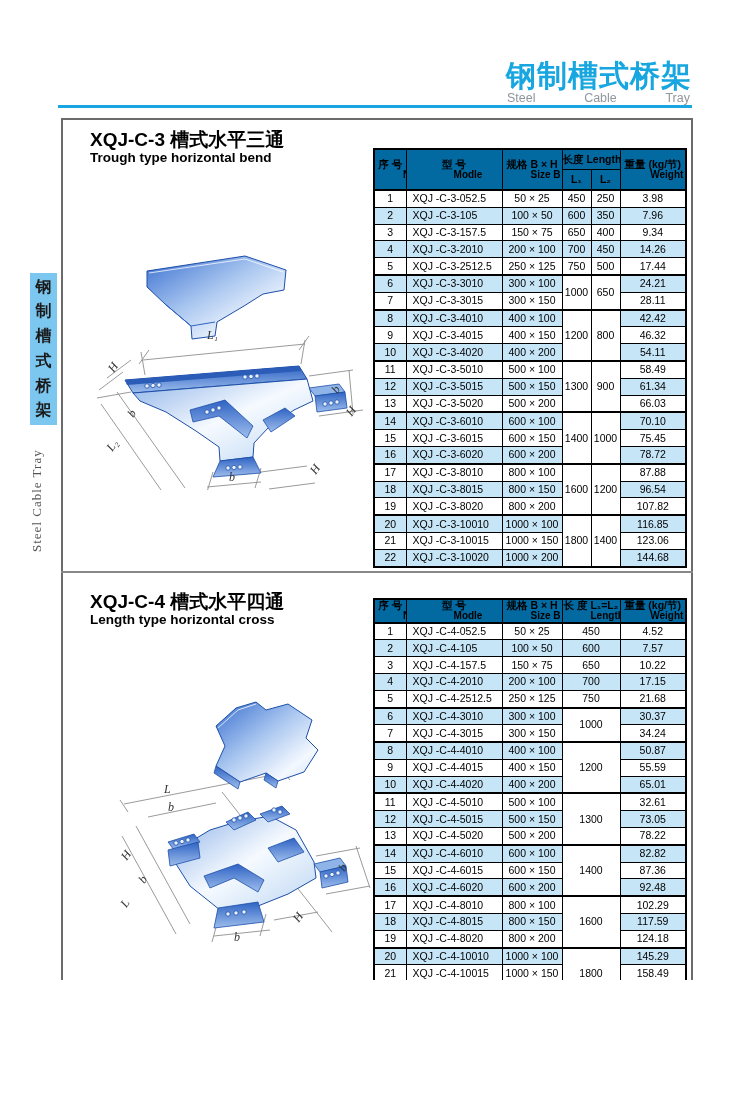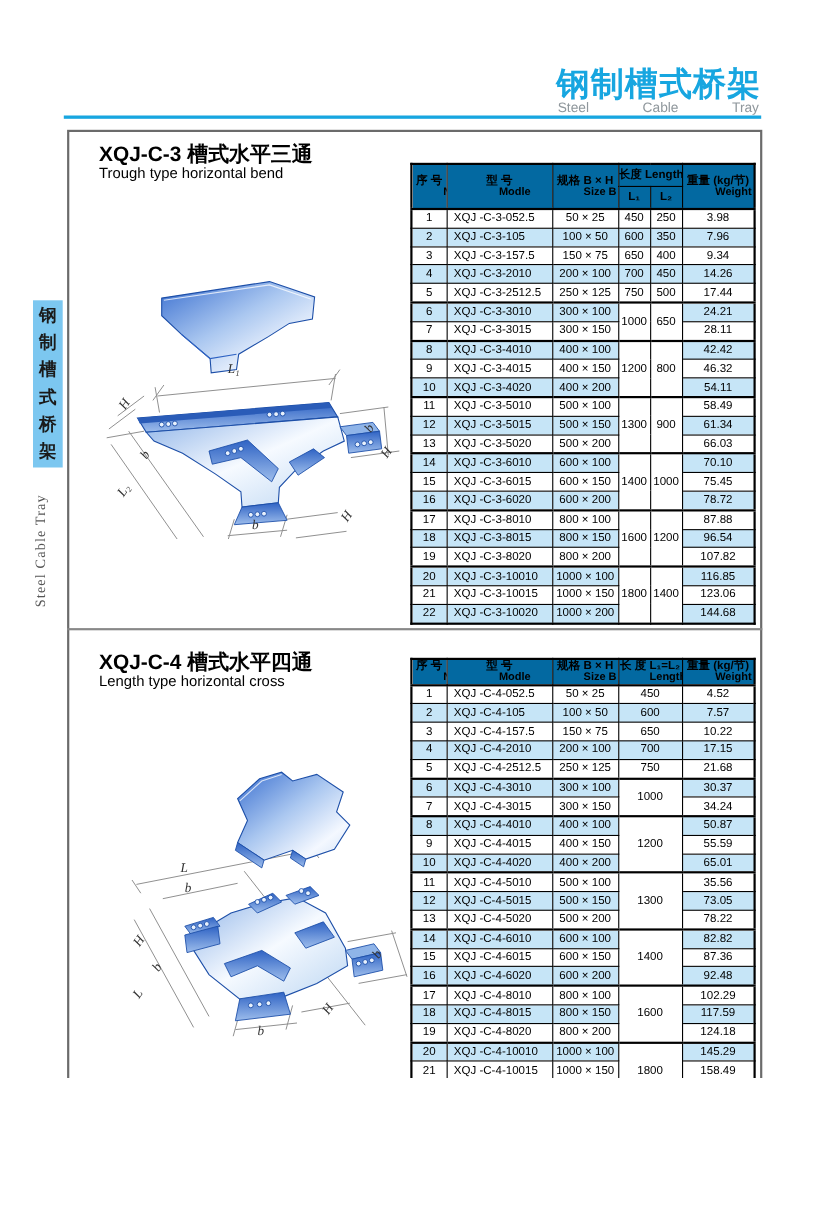--- a/index.html
+++ b/index.html
@@ -21,21 +21,21 @@
   
   .side-cn{position:absolute;left:30px;top:273px;width:27px;height:152px;background:#7cc7f0;
            display:flex;flex-direction:column;align-items:center;justify-content:space-evenly;
            font-size:16px;font-weight:bold;color:#1a1a1a;}
   .side-en{position:absolute;left:29px;top:428px;width:28px;height:145px;
            writing-mode:vertical-rl;transform:rotate(180deg);text-align:center;
            font-family:"Liberation Serif",serif;font-size:13px;color:#555;letter-spacing:1px;}
 
   
   .sec-title{position:absolute;font-size:19px;font-weight:bold;white-space:nowrap;}
-  .sec-sub{position:absolute;font-size:13.5px;font-weight:normal;white-space:nowrap;}
+  .sec-sub{position:absolute;font-size:13.5px;font-weight:bold;white-space:nowrap;}
 
   
   table.spec{position:absolute;border-collapse:collapse;table-layout:fixed;width:312px;
              border:2px solid #000;background:#fff;}
   .spec th,.spec td{border:1px solid #000;padding:0;text-align:center;line-height:1.05;
                     overflow:hidden;white-space:nowrap;}
   .spec thead th{background:#0369a1;font-weight:bold;font-size:10.5px;height:19px;}
   .spec thead{border-bottom:2px solid #000;}
   .spec thead .cn{font-size:10.5px;}
   .spec thead .en{font-size:10px;padding-left:28px;}
@@ -528,21 +528,21 @@
           <td class="alt">10</td>
           <td class="model alt">XQJ -C-4-4020</td>
           <td class="alt">400 × 200</td>
           <td class="alt">65.01</td>
         </tr>
         <tr class="grp">
           <td>11</td>
           <td class="model">XQJ -C-4-5010</td>
           <td>500 × 100</td>
           <td rowspan="3">1300</td>
-          <td>35.56</td>
+          <td>32.61</td>
         </tr>
         <tr>
           <td class="alt">12</td>
           <td class="model alt">XQJ -C-4-5015</td>
           <td class="alt">500 × 150</td>
           <td class="alt">73.05</td>
         </tr>
         <tr>
           <td>13</td>
           <td class="model">XQJ -C-4-5020</td>

